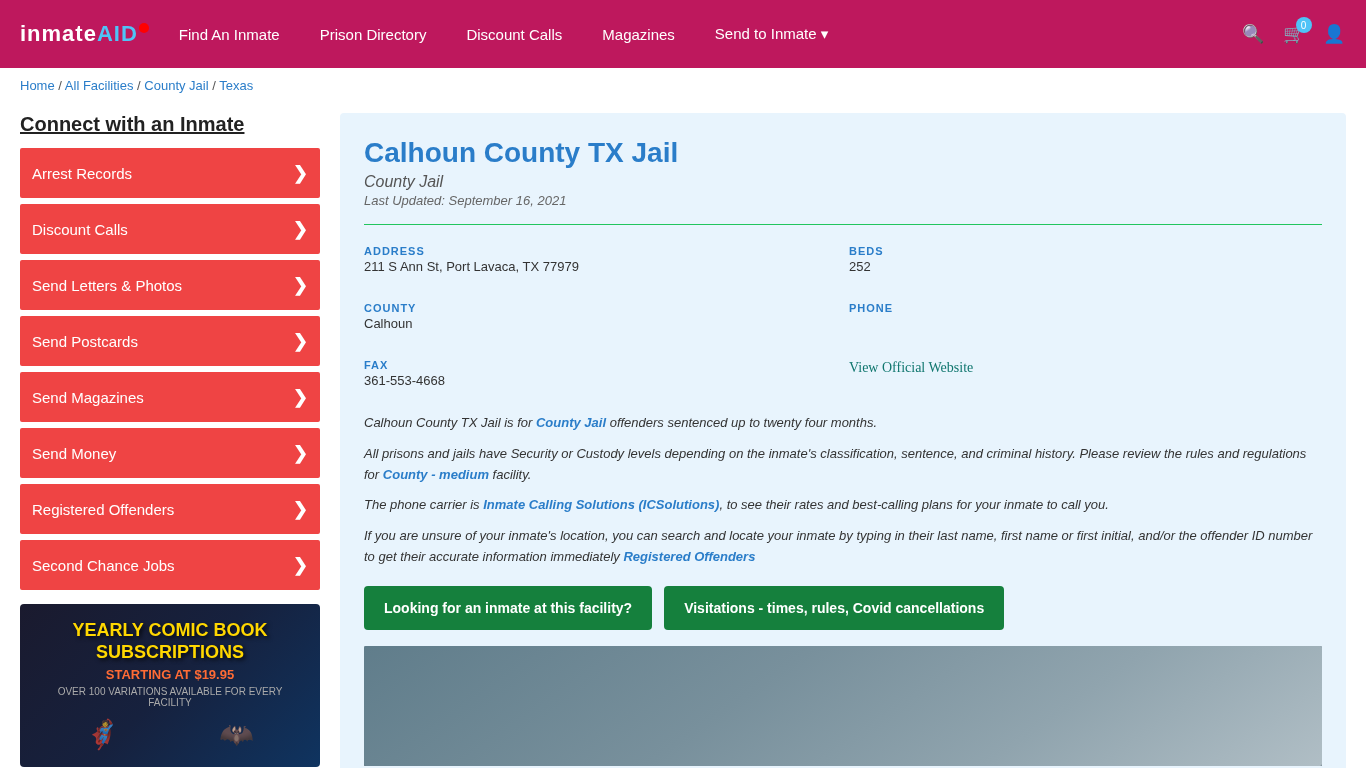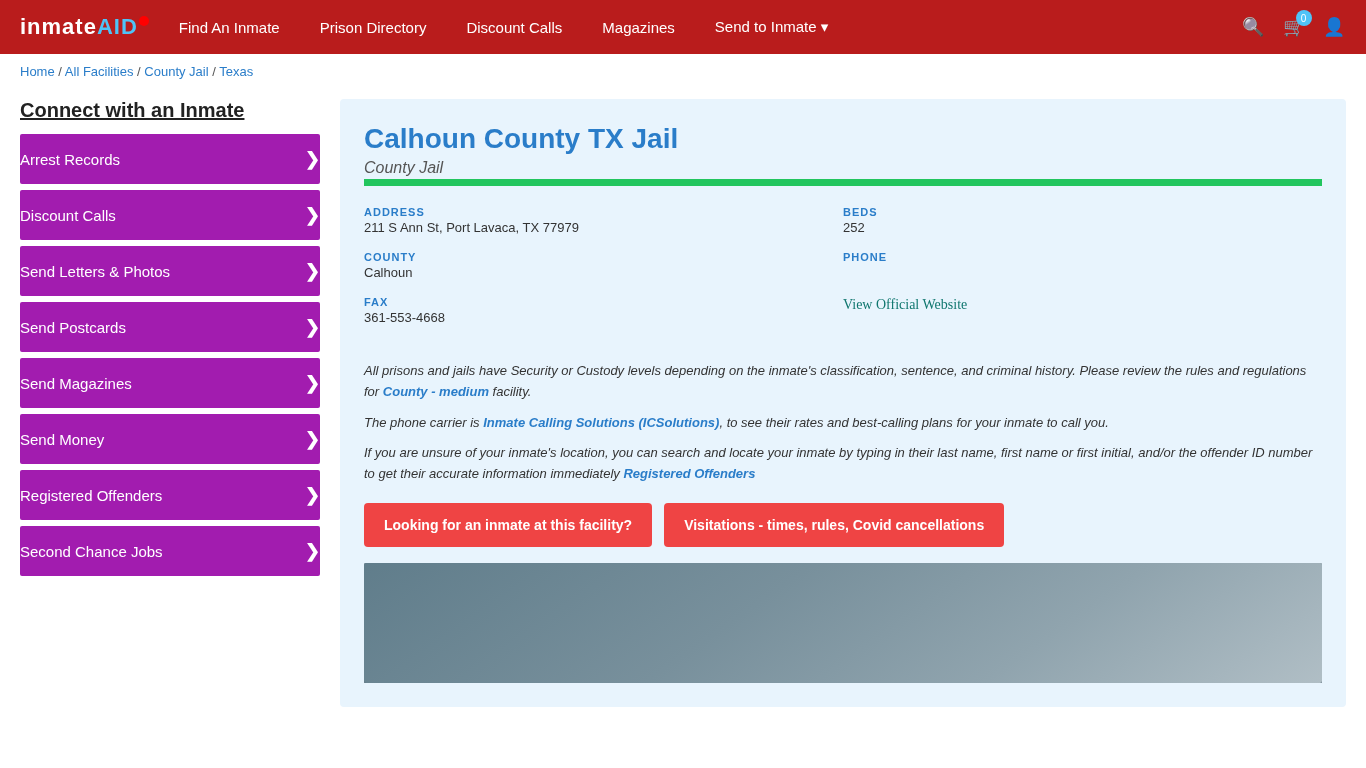--- a/index.html
+++ b/index.html
@@ -1,24 +1,24 @@
 <!DOCTYPE html>
 <html><head>
   <meta charset="utf-8">
   <style>
     * { margin: 0; padding: 0; box-sizing: border-box; }
     body { font-family: Arial, sans-serif; font-size: 14px; color: #333; background: #fff; }
 
     
     .header {
-      background: #b91c1c;
+      background: #be185d;
       display: flex;
       align-items: center;
       padding: 0 20px;
-      height: 54px;
+      height: 68px;
     }
     .logo-area {
       display: flex;
       align-items: center;
       margin-right: 30px;
     }
     .logo-text {
       color: #fff;
       font-size: 22px;
       font-weight: bold;
@@ -103,23 +103,23 @@
       font-size: 20px;
       font-weight: bold;
       text-decoration: underline;
       margin-bottom: 12px;
       color: #222;
     }
     .sidebar-item {
       display: flex;
       align-items: center;
       justify-content: space-between;
-      background: #a21caf;
-      color: #fff;
-      padding: 14px 0;
+      background: #ef4444;
+      color: #fff;
+      padding: 14px 12px;
       margin-bottom: 6px;
       cursor: pointer;
       border-radius: 2px;
       font-size: 15px;
     }
     .sidebar-arrow {
       font-size: 18px;
       font-weight: bold;
     }
     .ad-box {
@@ -173,24 +173,24 @@
     }
     .last-updated {
       font-size: 13px;
       color: #666;
       font-style: italic;
       margin-bottom: 16px;
     }
     .info-grid {
       display: grid;
       grid-template-columns: 1fr 1fr;
-      gap: 0;
-      border-top: 7px solid #22c55e;
+      gap: 12px;
+      border-top: 1px solid #22c55e;
       padding-top: 12px;
-      margin-bottom: 28px;
+      margin-bottom: 17px;
     }
     .info-cell {
       padding: 8px 12px 8px 0;
     }
     .info-label {
       font-size: 11px;
       font-weight: bold;
       color: #2a7dc9;
       letter-spacing: 1px;
       text-transform: uppercase;
@@ -217,21 +217,21 @@
       text-decoration: none;
       font-weight: bold;
     }
     .btn-row {
       display: flex;
       gap: 12px;
       margin-top: 18px;
       flex-wrap: wrap;
     }
     .btn-green {
-      background: #ef4444;
+      background: #15803d;
       color: #fff;
       border: none;
       padding: 14px 20px;
       font-size: 14px;
       cursor: pointer;
       border-radius: 4px;
       font-weight: bold;
     }
     .facility-img-area {
       margin-top: 16px;
@@ -330,25 +330,36 @@
     </div>
     <div class="sidebar-item">
       <span>Registered Offenders</span>
       <span class="sidebar-arrow">❯</span>
     </div>
     <div class="sidebar-item">
       <span>Second Chance Jobs</span>
       <span class="sidebar-arrow">❯</span>
     </div>
 
+    <div class="ad-box">
+      <div class="ad-title">YEARLY COMIC BOOK SUBSCRIPTIONS</div>
+      <div class="ad-price">STARTING AT $19.95</div>
+      <div class="ad-note">OVER 100 VARIATIONS AVAILABLE FOR EVERY FACILITY</div>
+
+      <div style="display:flex;justify-content:space-around;margin-top:10px;font-size:28px;opacity:0.7;">
+        <span>🦸</span>
+        <span>🦇</span>
+      </div>
+    </div>
   </aside>
 
   <main class="content">
     <h1 class="facility-title">Calhoun County TX Jail</h1>
     <div class="facility-type">County Jail</div>
+    <div class="last-updated">Last Updated: September 16, 2021</div>
 
     <div class="info-grid">
       <div class="info-cell">
         <div class="info-label">ADDRESS</div>
         <div class="info-value">211 S Ann St, Port Lavaca, TX 77979</div>
       </div>
       <div class="info-cell">
         <div class="info-label">BEDS</div>
         <div class="info-value">252</div>
       </div>
@@ -361,20 +372,23 @@
       </div>
       <div class="info-cell">
         <div class="info-label">FAX</div>
         <div class="info-value">361-553-4668</div>
       </div>
       <div class="info-cell">
         <a class="info-link" href="#">View Official Website</a>
       </div>
     </div>
 
+    <p class="description">
+      Calhoun County TX Jail is for <a class="desc-link" href="#">County Jail</a> offenders sentenced up to twenty four months.
+    </p>
     <p class="description">
       All prisons and jails have Security or Custody levels depending on the inmate's classification, sentence, and criminal history. Please review the rules and regulations for <a class="desc-link" href="#">County - medium</a> facility.
     </p>
     <p class="description">
       The phone carrier is <a class="desc-link" href="#">Inmate Calling Solutions (ICSolutions)</a>, to see their rates and best-calling plans for your inmate to call you.
     </p>
     <p class="description">
       If you are unsure of your inmate's location, you can search and locate your inmate by typing in their last name, first name or first initial, and/or the offender ID number to get their accurate information immediately <a class="desc-link" href="#">Registered Offenders</a>
     </p>
 

